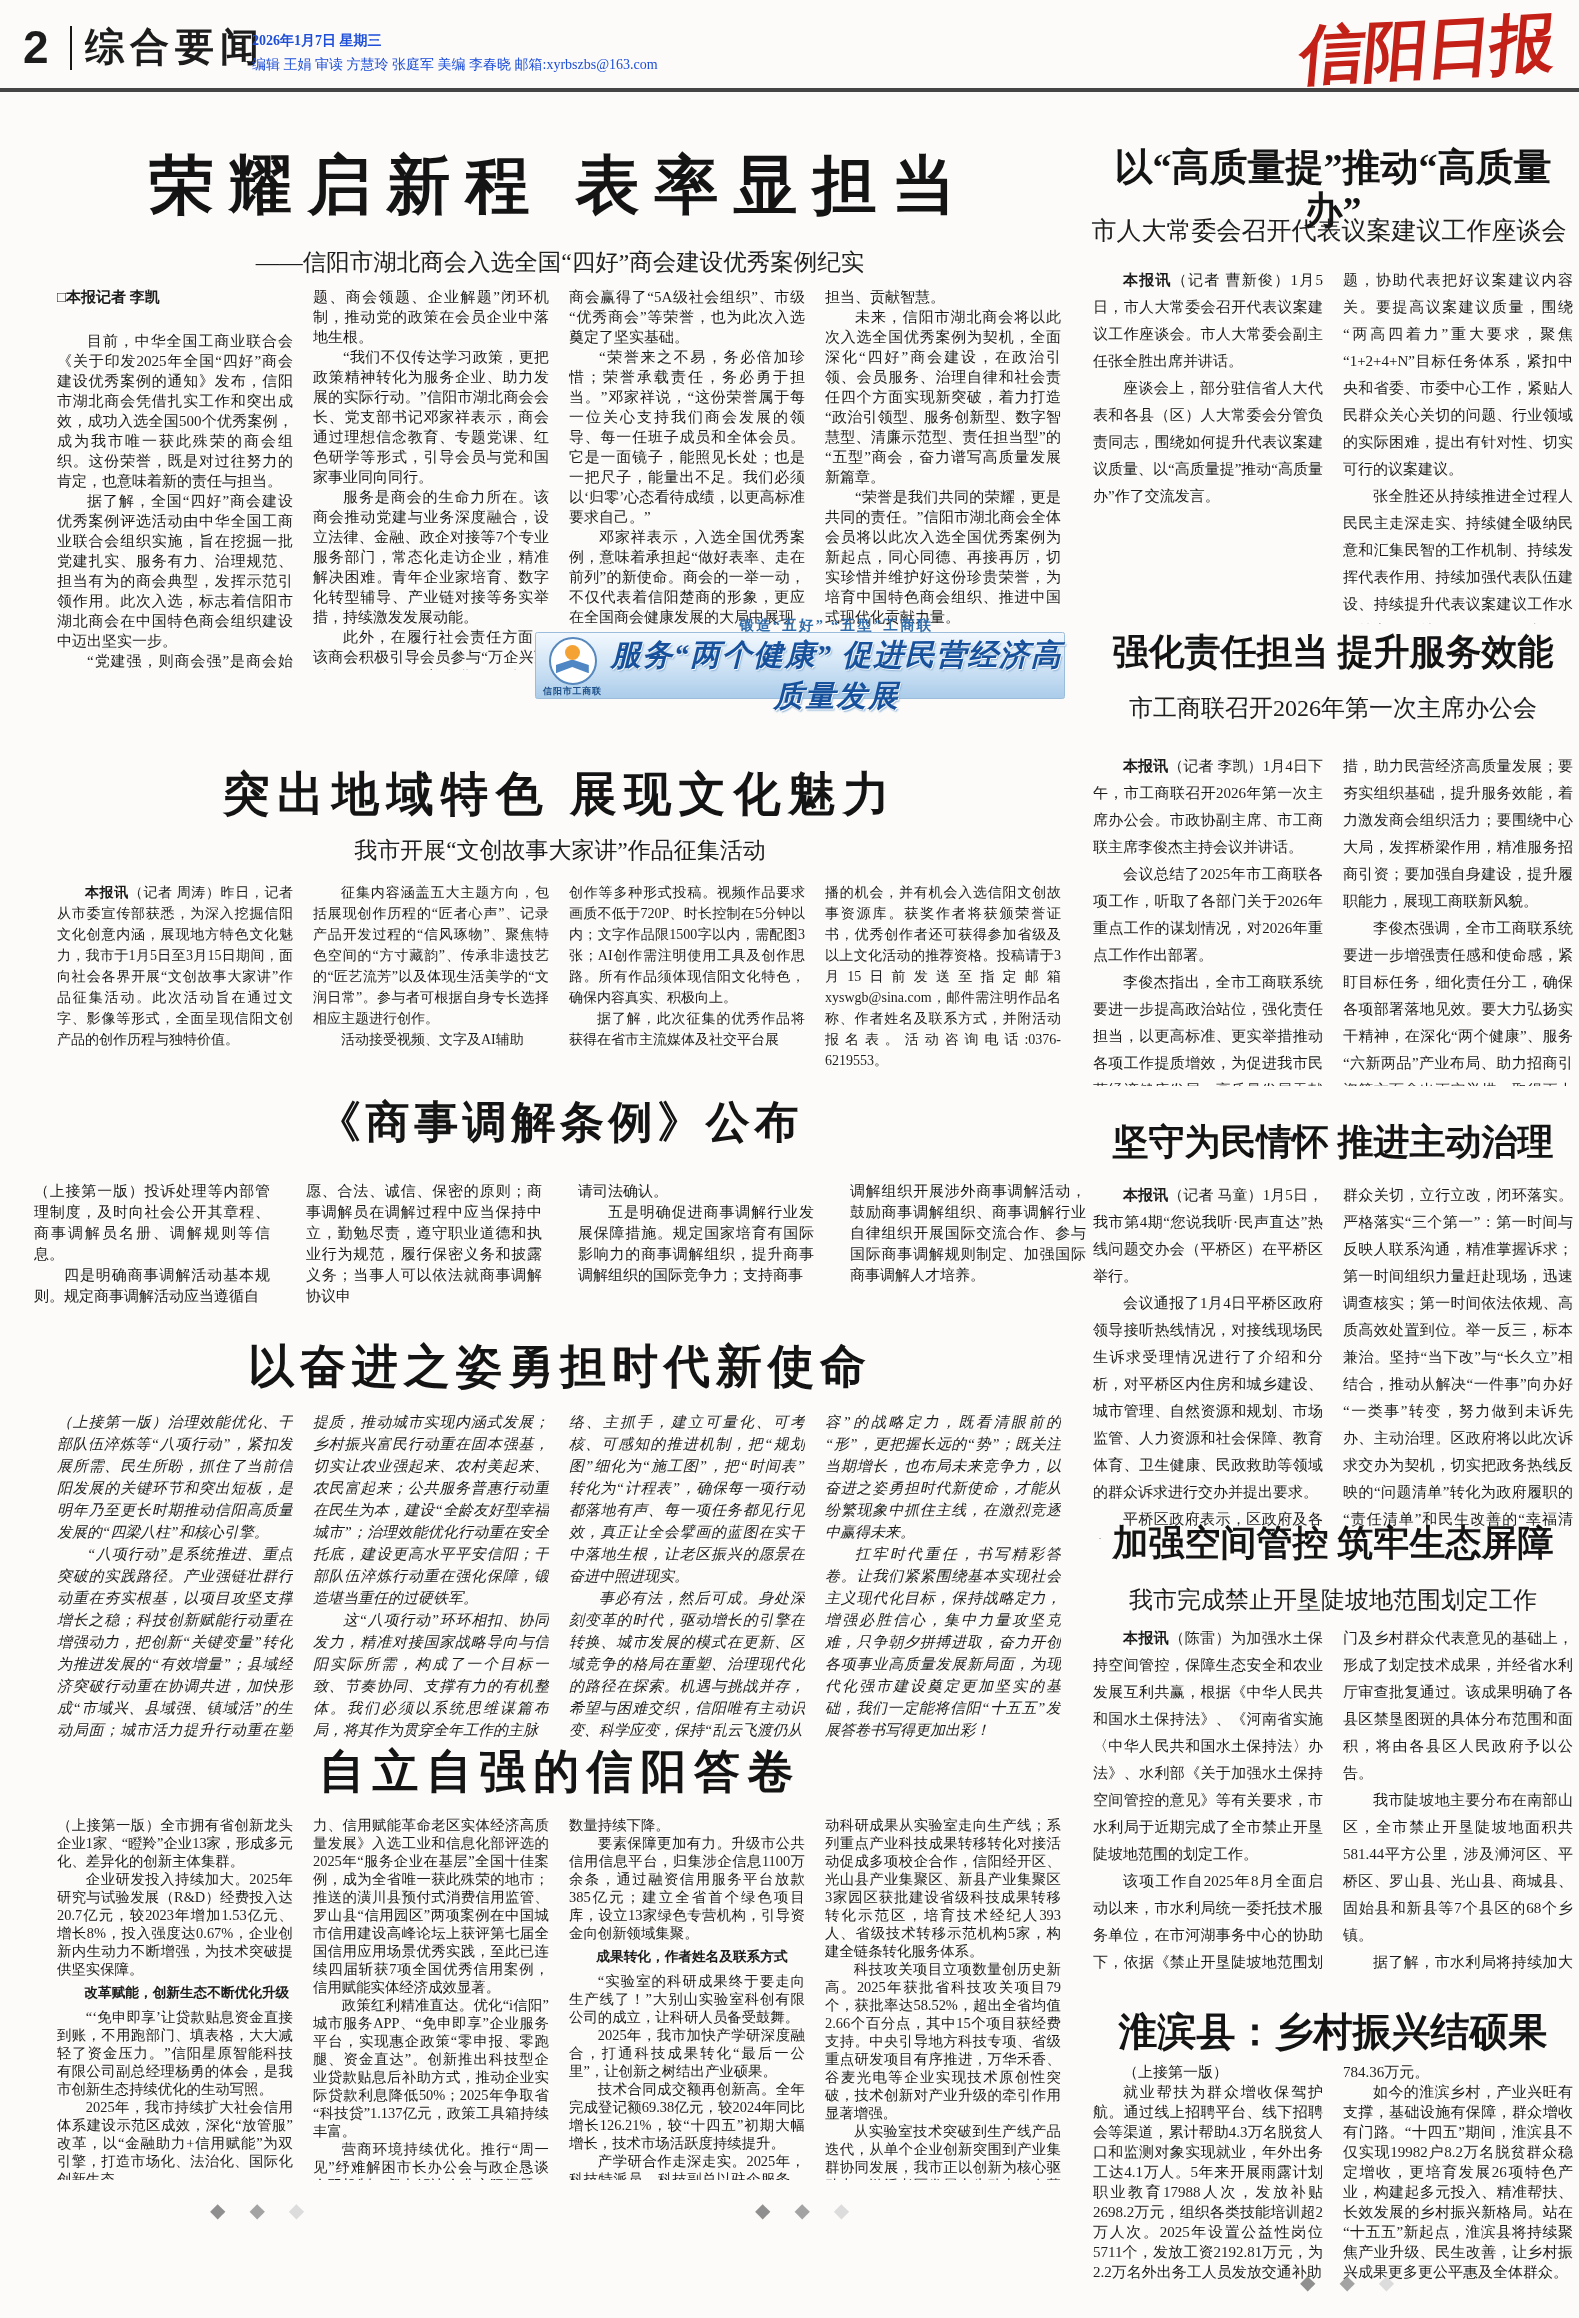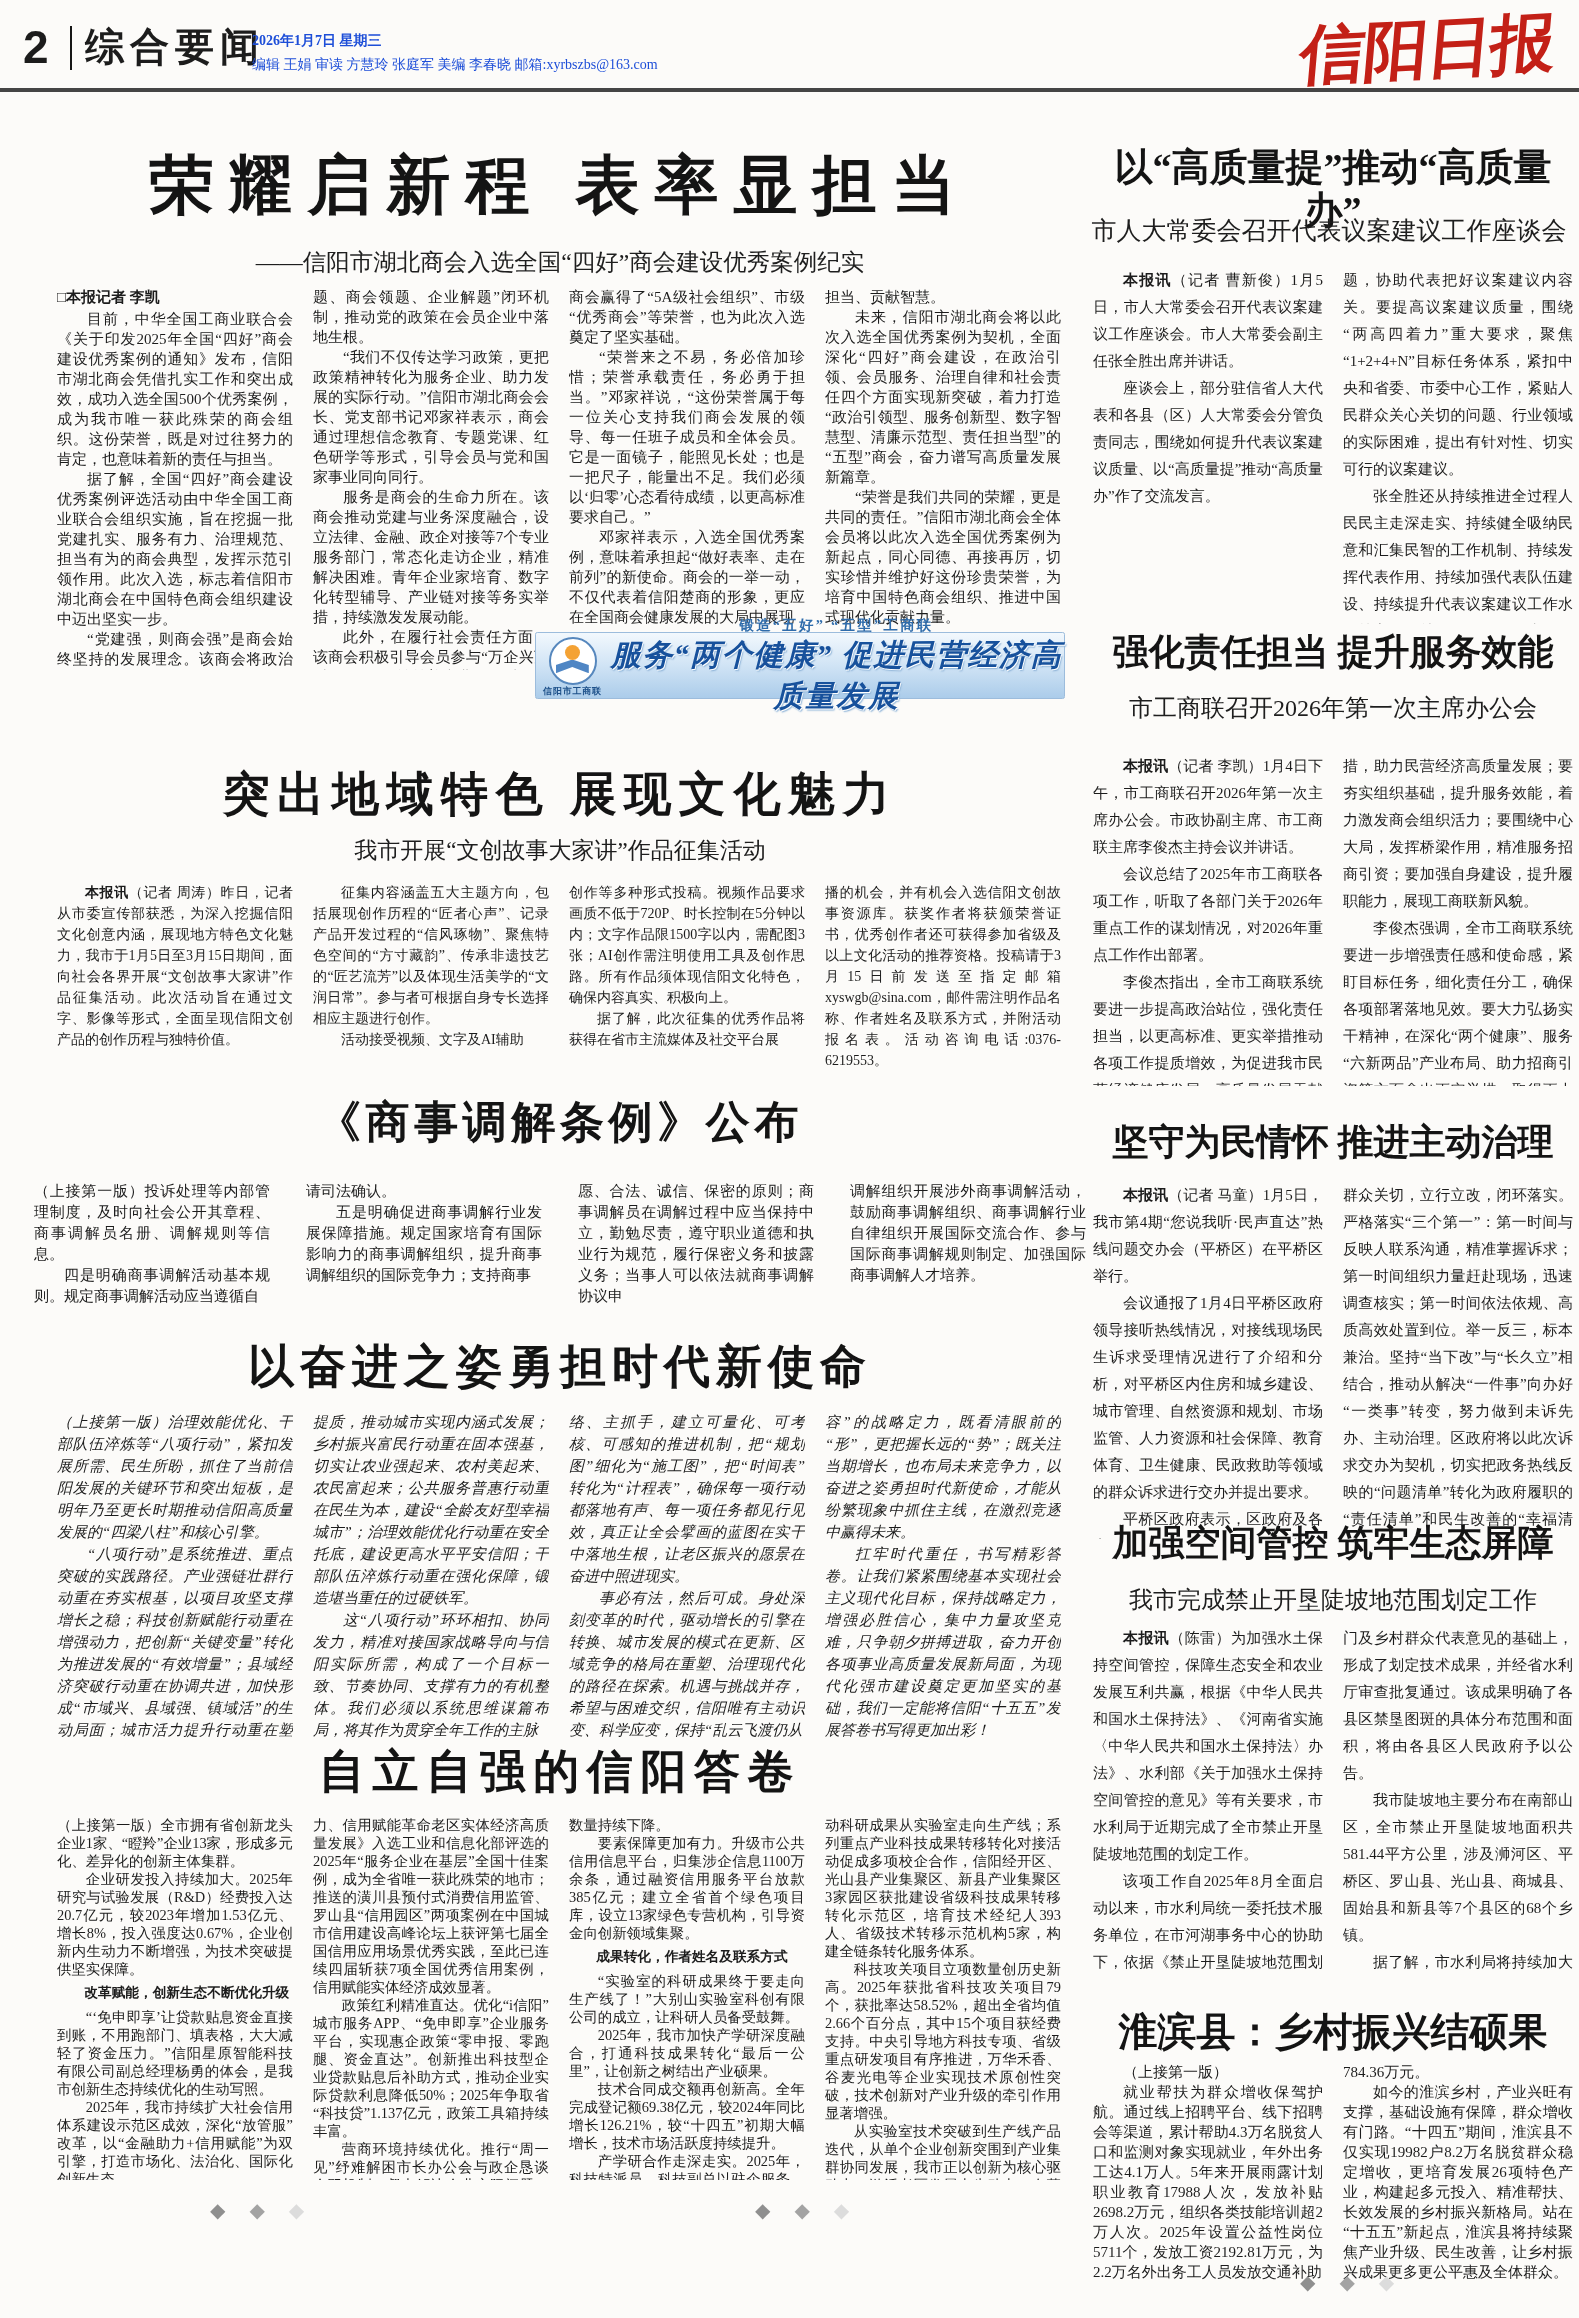--- a/index.html
+++ b/index.html
@@ -24,21 +24,21 @@
   
   .headline{margin:0;text-align:center;font-weight:900;color:#141414;line-height:1.12;}
   .serifhead{font-family:"Liberation Serif","DejaVu Serif",serif;}
   .sanshead{font-family:"Liberation Sans","DejaVu Sans",sans-serif;}
   .subhead{margin:0;text-align:center;color:#1e1e1e;}
   .cols{display:flex;}
   .col{overflow:hidden;text-align:justify;}
   .col p{margin:0;}
   .col p.p{text-indent:2em;}
   .col p.cont{text-indent:0;}
-  .col p.byline{font-weight:bold;text-indent:0;margin-bottom:2px;}
+  .col p.byline{font-weight:bold;text-indent:0;margin-bottom:24px;}
   .col p.sub{font-weight:bold;text-indent:2em;margin:6px 0;font-family:"Liberation Sans","DejaVu Sans",sans-serif;font-size:0.95em;}
 
   
   #art-main-headline{left:57px;top:150px;width:1006px;font-size:64px;letter-spacing:15px;}
   #art-main-sub{left:57px;top:246px;width:1006px;font-size:23.5px;}
   #art-main-cols{left:57px;top:287px;width:1006px;height:383px;gap:20px;}
   #art-main-cols .col{flex:0 0 236px;height:383px;font-size:15px;line-height:20px;}
   #art-main-cols .col:nth-child(3),#art-main-cols .col:nth-child(4){height:339px;}
 
   
@@ -195,25 +195,25 @@
 </article>
 
 <article>
   <h2 class="abs headline serifhead" id="art-tj-headline">《商事调解条例》公布</h2>
   <div class="abs cols" id="art-tj-cols">
       <div class="col">
         <p class="cont">（上接第一版）投诉处理等内部管理制度，及时向社会公开其章程、商事调解员名册、调解规则等信息。</p>
         <p class="p">四是明确商事调解活动基本规则。规定商事调解活动应当遵循自</p>
       </div>
       <div class="col">
+        <p class="cont">愿、合法、诚信、保密的原则；商事调解员在调解过程中应当保持中立，勤勉尽责，遵守职业道德和执业行为规范，履行保密义务和披露义务；当事人可以依法就商事调解协议申</p>
+      </div>
+      <div class="col">
         <p class="cont">请司法确认。</p>
         <p class="p">五是明确促进商事调解行业发展保障措施。规定国家培育有国际影响力的商事调解组织，提升商事调解组织的国际竞争力；支持商事</p>
-      </div>
-      <div class="col">
-        <p class="cont">愿、合法、诚信、保密的原则；商事调解员在调解过程中应当保持中立，勤勉尽责，遵守职业道德和执业行为规范，履行保密义务和披露义务；当事人可以依法就商事调解协议申</p>
       </div>
       <div class="col">
         <p class="cont">调解组织开展涉外商事调解活动，鼓励商事调解组织、商事调解行业自律组织开展国际交流合作、参与国际商事调解规则制定、加强国际商事调解人才培养。</p>
       </div>
     </div>
 </article>
 
 <article>
   <h2 class="abs headline sanshead" id="art-fj-headline">以奋进之姿勇担时代新使命</h2>
   <div class="abs cols" id="art-fj-cols">

